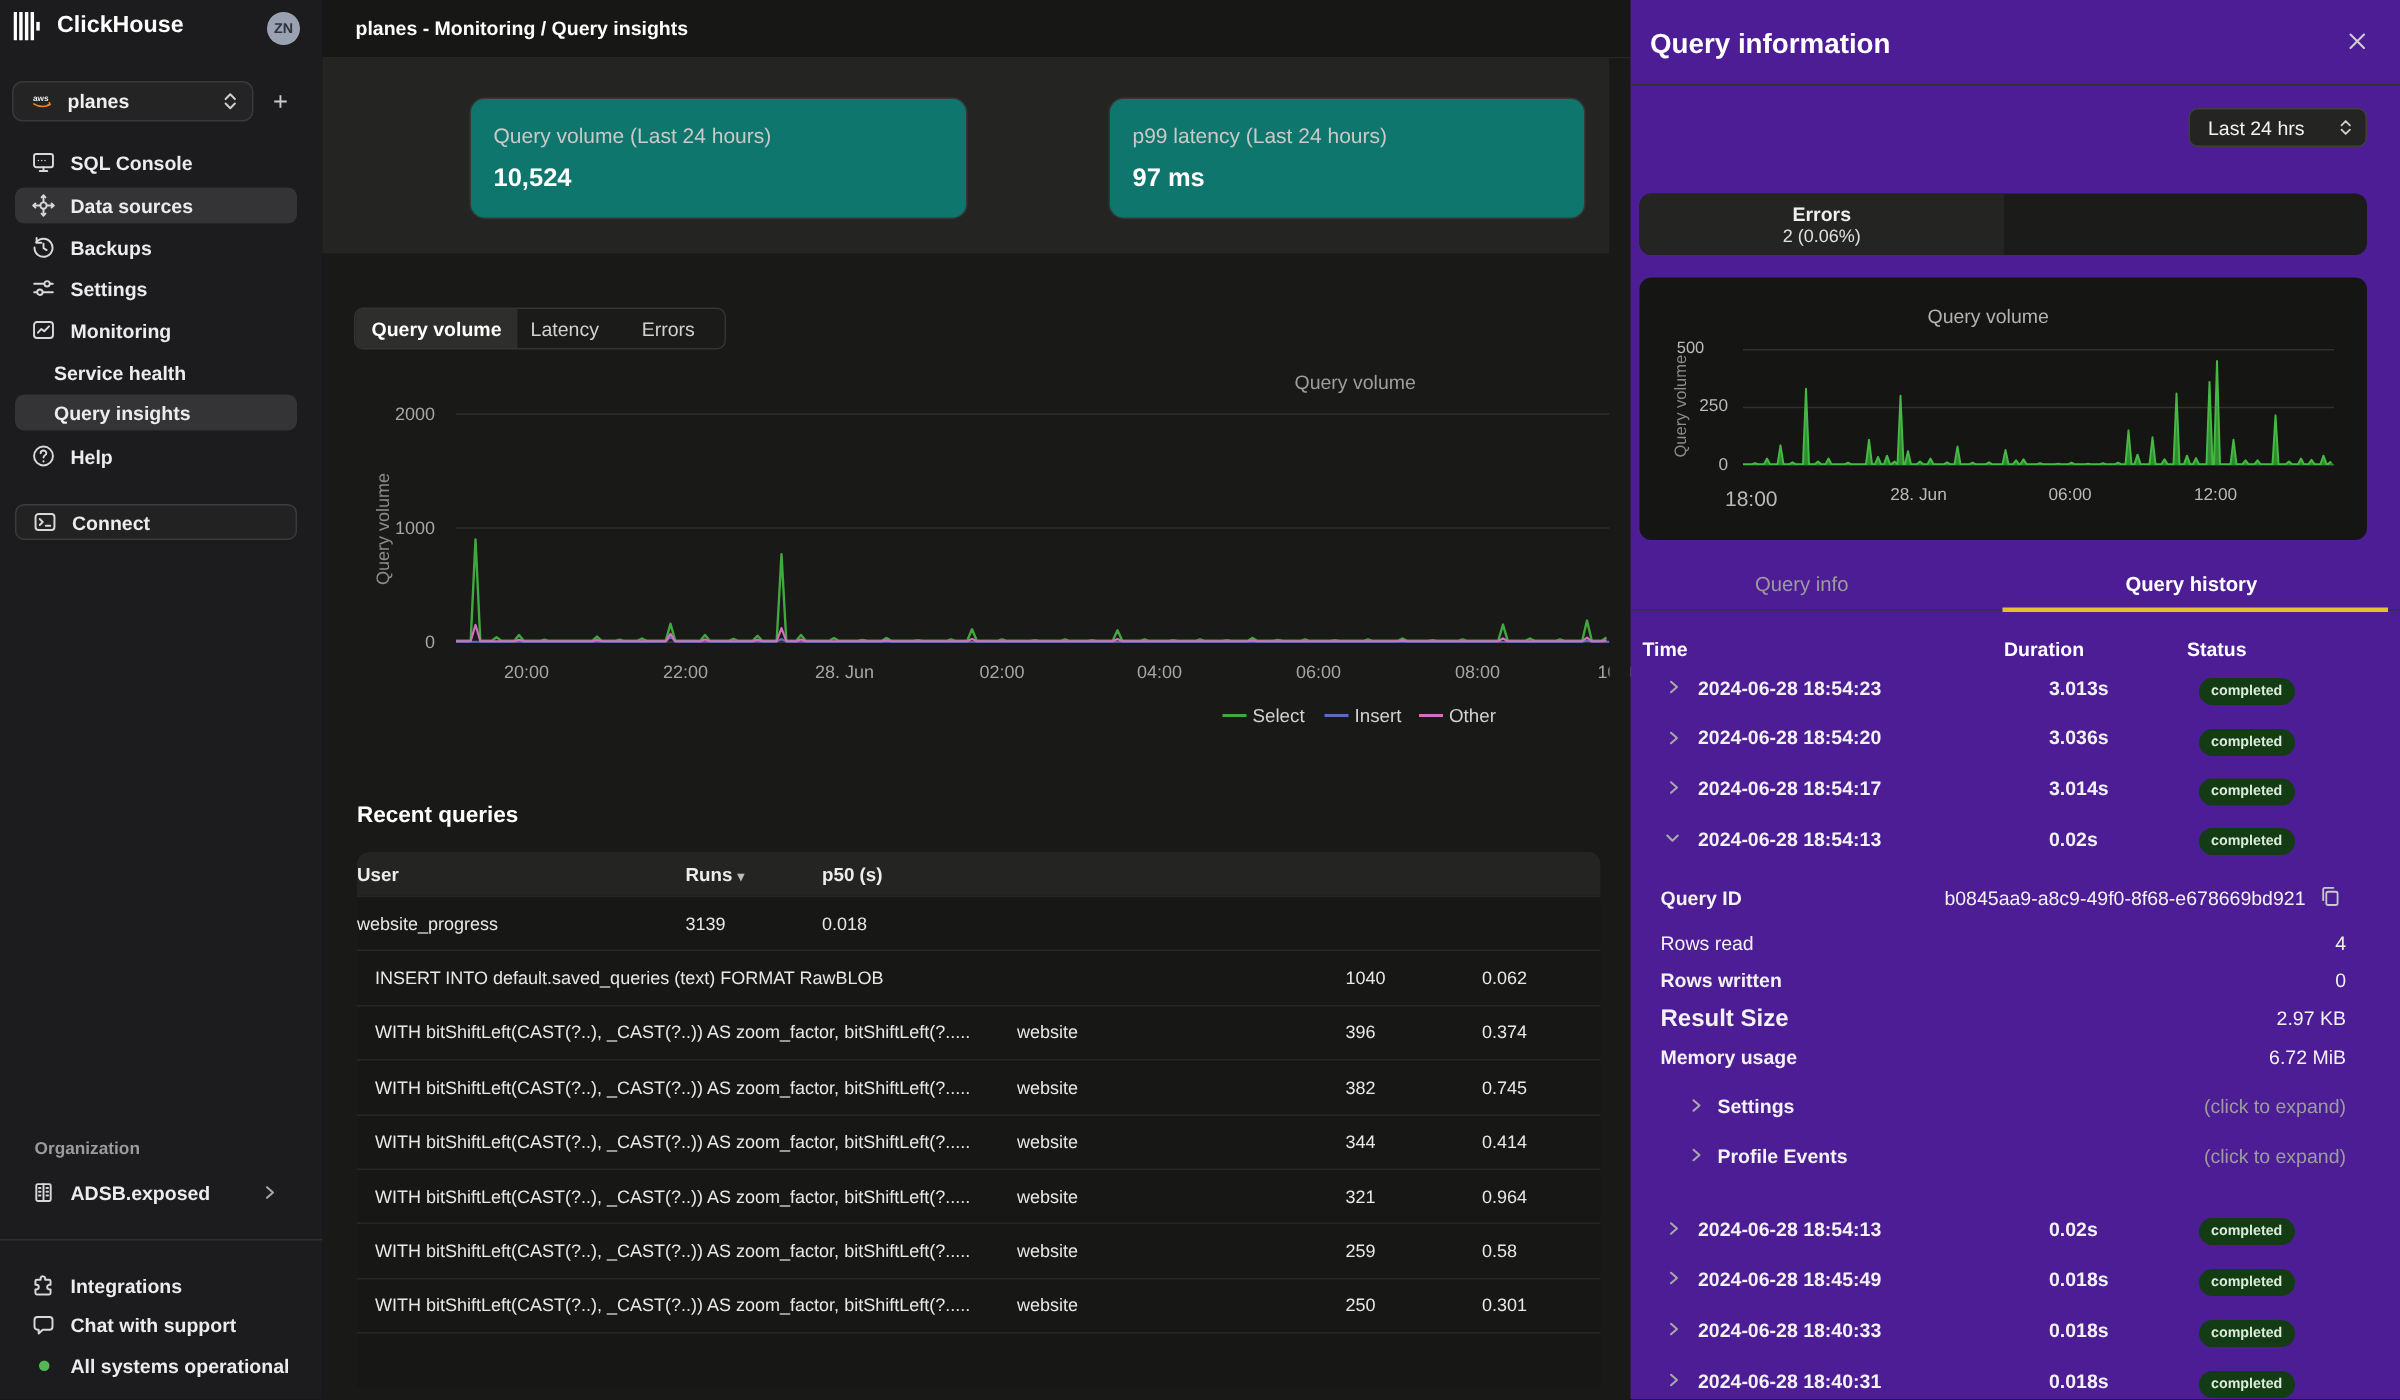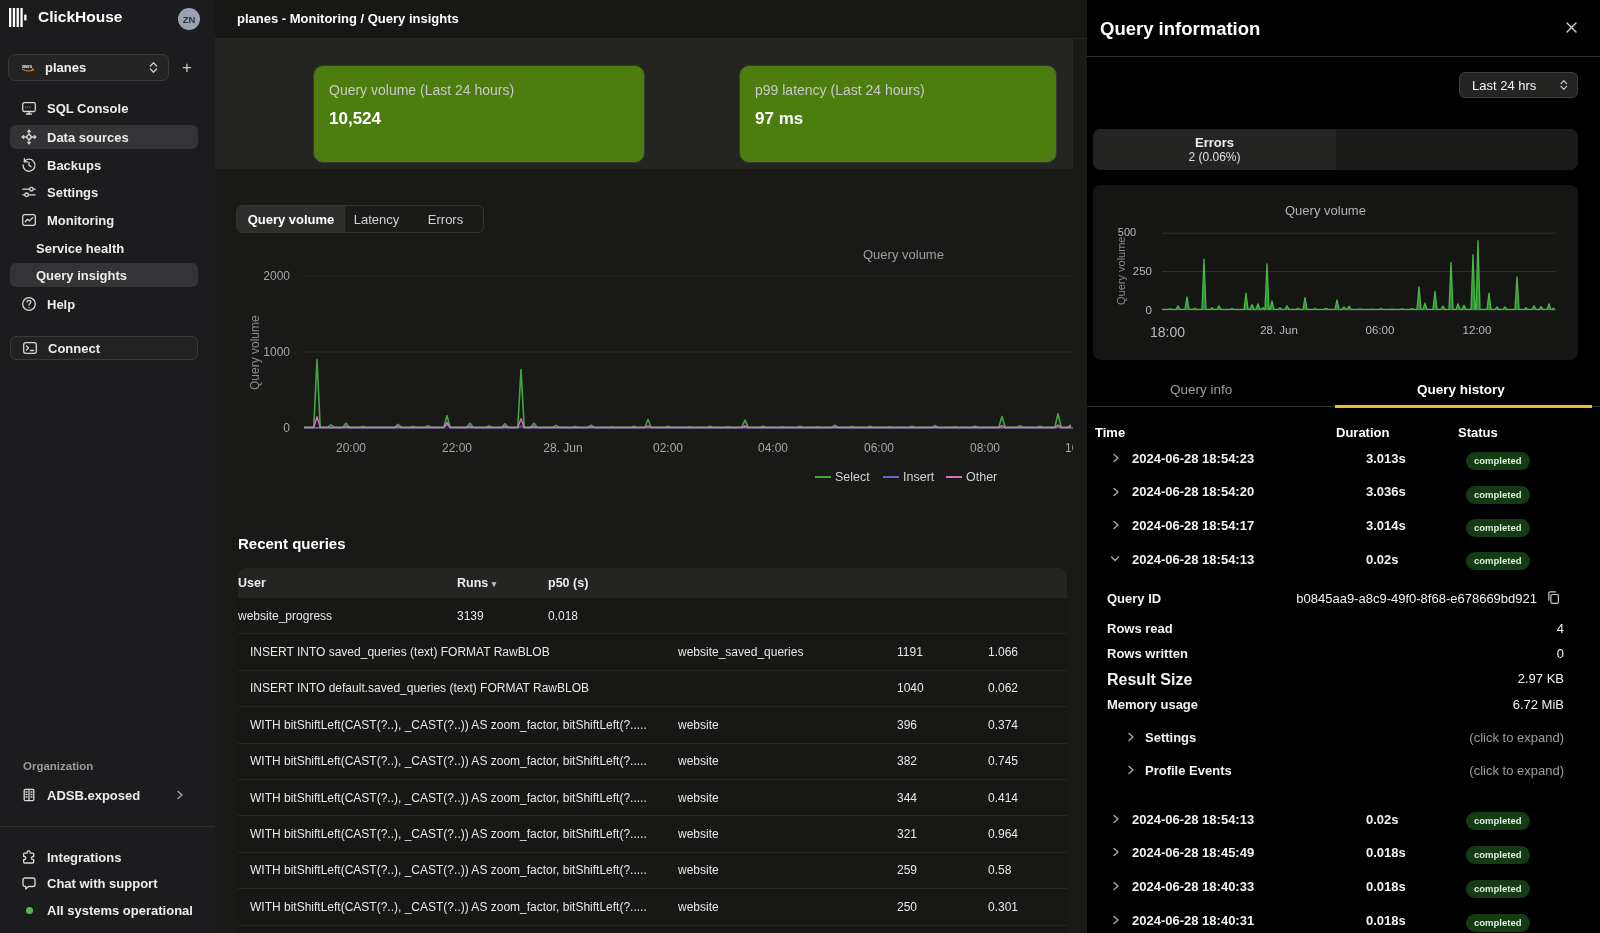--- a/index.html
+++ b/index.html
@@ -10,36 +10,36 @@
 #sidebar{position:absolute;left:0;top:0;width:215px;height:933px;background:#1c1b1d}
 .nav{position:absolute;left:10px;width:188px;height:24px;border-radius:6px;
 display:flex;align-items:center;color:#ececec;font-size:13px;font-weight:600}
 .nav .ic{width:16px;height:16px;margin-left:11px;margin-right:10px;flex:none}
 .nav.hl{background:#343336}
 .nav.sub{padding-left:26px}
 
 #main{position:absolute;left:215px;top:0;width:872px;height:933px;background:#191918}
 #topbar{position:absolute;left:0;top:0;width:872px;height:39px;background:#171716;border-bottom:1px solid #262625}
 #statband{position:absolute;left:0;top:39px;width:858px;height:130px;background:#242423}
-.scard{position:absolute;top:26px;height:98px;background:#4d7c0f;border:1px solid #373736;border-radius:10px}
+.scard{position:absolute;top:26px;height:81px;background:#0f766e;border:1px solid #373736;border-radius:10px}
 .scard .lb{position:absolute;left:15px;top:16px;font-size:14px;color:#c9c9c9}
 .scard .vl{position:absolute;left:15px;top:43px;font-size:17px;font-weight:700;color:#fff}
 .tabbox{position:absolute;left:21px;top:36px;display:flex;border:1px solid #343433;border-radius:6px;background:#1b1b1a;overflow:hidden}
 .tabbox .t{display:flex;align-items:center;justify-content:center;font-size:13px;color:#d2d2d2;height:26px}
 .tabbox .t.on{background:#2e2e2d;color:#fff;font-weight:700}
 .axlbl{position:absolute;font-size:12px;color:#a6a6a6}
 .table{position:absolute;left:23px;top:568px;width:829px;background:#171716;border-radius:8px 8px 0 0}
 .trh{display:flex;height:29px;background:#242423;border-radius:8px 8px 0 0;align-items:center;font-size:12.5px;font-weight:700;color:#ededed}
 .tr{display:flex;height:36.4px;border-top:1px solid #272726;align-items:center;font-size:12px;color:#e8e8e8}
 .c1{width:440px;padding-left:12px;padding-right:22px;white-space:nowrap;overflow:hidden}
 .c2{width:219px;white-space:nowrap;overflow:hidden}
 .c3{width:91px}
 .c4{width:79px}
 
-#panel{position:absolute;left:1087px;top:0;width:513px;height:933px;background:#000000}
+#panel{position:absolute;left:1087px;top:0;width:513px;height:933px;background:#4c1d95}
 .pill{display:inline-block;background:#143c14;color:#dcecdc;font-size:9.5px;font-weight:700;border-radius:10px;padding:4.5px 8px;line-height:9.5px}
 </style></head>
 <body>
 <div id="root">
 <div id="sidebar">
 <svg class="abs" style="left:9px;top:8px" width="18" height="19" viewBox="0 0 18 19">
 <rect x="0" y="0" width="2.3" height="19" fill="#fff"></rect>
         <rect x="3.8" y="0" width="2.3" height="19" fill="#fff"></rect>
 <rect x="7.6" y="0" width="2.3" height="19" fill="#fff"></rect>
         <rect x="11.4" y="0" width="2.3" height="19" fill="#fff"></rect>
@@ -211,26 +211,20 @@
           <div class="c2">User</div>
           <div class="c3">Runs <span style="font-size:9px;color:#bbb">▾</span></div>
           <div class="c4">p50 (s)</div>
         </div>
         <div class="tr">
           <div class="c2">website_progress</div>
           <div class="c3">3139</div>
           <div class="c4">0.018</div>
         </div>
         <div class="tr">
-          <div class="c1">INSERT INTO saved_queries (text) FORMAT RawBLOB</div>
-          <div class="c2">website_saved_queries</div>
-          <div class="c3">1191</div>
-          <div class="c4">1.066</div>
-        </div>
-        <div class="tr">
           <div class="c1">INSERT INTO default.saved_queries (text) FORMAT RawBLOB</div>
           <div class="c2"></div>
           <div class="c3">1040</div>
           <div class="c4">0.062</div>
         </div>
         <div class="tr">
           <div class="c1">WITH bitShiftLeft(CAST(?..), _CAST(?..)) AS zoom_factor, bitShiftLeft(?.....</div>
           <div class="c2">website</div>
           <div class="c3">396</div>
           <div class="c4">0.374</div>
@@ -336,21 +330,21 @@
       </svg>
 <div class="abs" style="left:45px;top:552px;font-size:13px;font-weight:600;color:#f2f2f2">2024-06-28 18:54:13</div>
 <div class="abs" style="left:279px;top:552px;font-size:13px;font-weight:600;color:#f2f2f2">0.02s</div>
 <div class="abs" style="left:379px;top:550px"><span class="pill">completed</span></div>
 <div class="abs" style="left:20px;top:591px;font-size:13px;font-weight:600;color:#f2f2f2">Query ID</div>
 <div class="abs" style="left:150px;top:591px;width:300px;text-align:right;font-size:13px;color:#f2f2f2">b0845aa9-a8c9-49f0-8f68-e678669bd921</div>
 <svg class="abs" style="left:459px;top:590px" width="15" height="15" viewBox="0 0 16 16" fill="none" stroke="#c9c9c9" stroke-width="1.3" stroke-linecap="round" stroke-linejoin="round">
         <rect x="5.2" y="4.8" width="8" height="9.4" rx="1.3"></rect>
         <path d="M3 10.8V3.2A1.2 1.2 0 0 1 4.2 2h6"></path>
       </svg>
-<div class="abs" style="left:20px;top:621px;font-size:13px;font-weight:700;color:#f2f2f2">Rows read</div>
+<div class="abs" style="left:20px;top:621px;font-size:13px;font-weight:400;color:#f2f2f2">Rows read</div>
 <div class="abs" style="left:150px;top:621px;width:327px;text-align:right;font-size:13px;color:#f2f2f2">4</div>
 <div class="abs" style="left:20px;top:646px;font-size:13px;font-weight:600;color:#f2f2f2">Rows written</div>
 <div class="abs" style="left:150px;top:646px;width:327px;text-align:right;font-size:13px;color:#f2f2f2">0</div>
 <div class="abs" style="left:20px;top:671px;font-size:16px;font-weight:700;color:#f2f2f2">Result Size</div>
 <div class="abs" style="left:150px;top:671px;width:327px;text-align:right;font-size:13px;color:#f2f2f2">2.97 KB</div>
 <div class="abs" style="left:20px;top:697px;font-size:13px;font-weight:600;color:#f2f2f2">Memory usage</div>
 <div class="abs" style="left:150px;top:697px;width:327px;text-align:right;font-size:13px;color:#f2f2f2">6.72 MiB</div>
 <div class="abs" style="left:58px;top:730px;font-size:13px;font-weight:600;color:#f2f2f2">Settings</div>
 <div class="abs" style="left:150px;top:730px;width:327px;text-align:right;font-size:13px;color:#9d9d9d">(click to expand)</div>
 <svg class="abs" style="left:40px;top:732px" width="8" height="10" viewBox="0 0 8 10" fill="none" stroke="#a8a8a8" stroke-width="1.4" stroke-linecap="round" stroke-linejoin="round">

